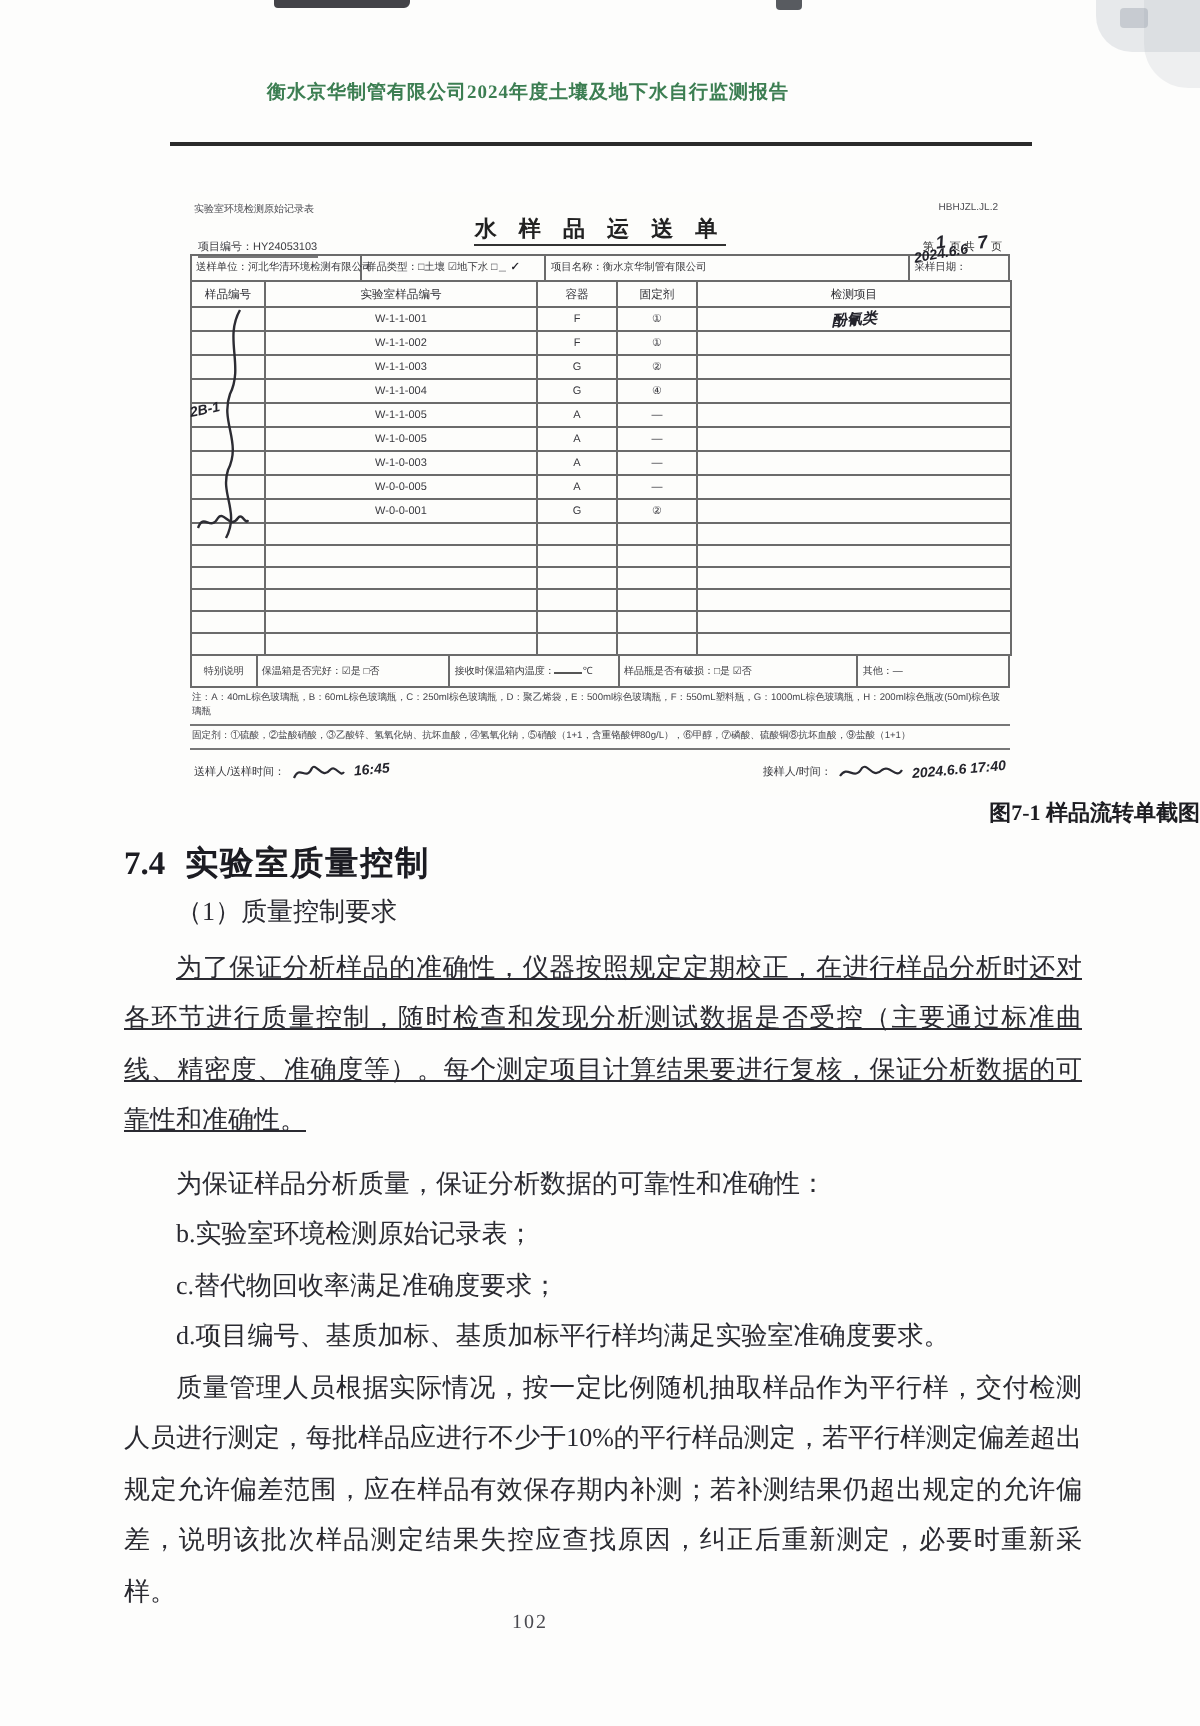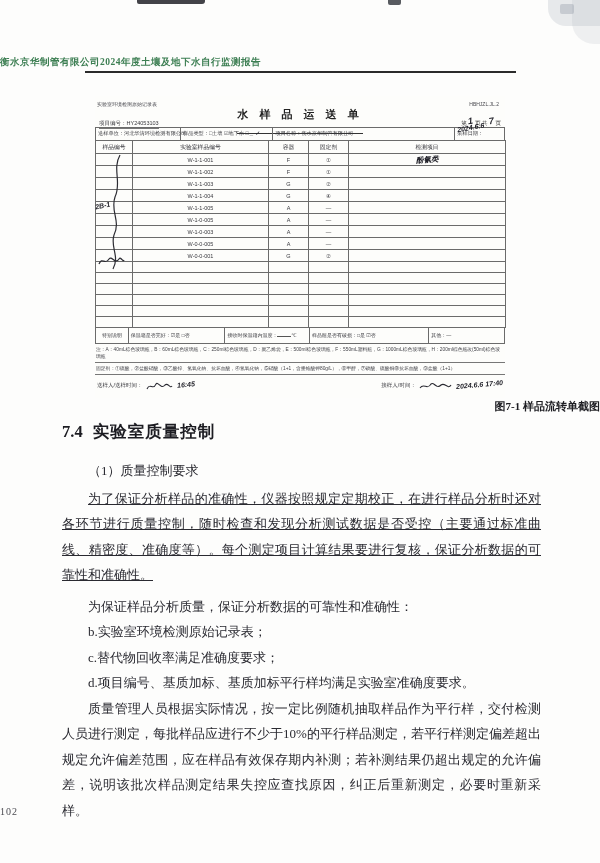--- a/index.html
+++ b/index.html
@@ -15,42 +15,42 @@
   
   .artifact { position:absolute; }
   .smudge1 { left:137px; top:0; width:68px; height:4px; background:#14141a; opacity:.8; border-radius:0 0 3px 2px; }
   .smudge2 { left:388px; top:0; width:13px; height:5px; background:#20242c; opacity:.75; border-radius:0 0 2px 2px; }
   .noise-tr1 { left:548px; top:0; width:52px; height:26px; background:#9aa3b1; opacity:.22; border-radius:0 0 0 18px; }
   .noise-tr2 { left:572px; top:0; width:28px; height:44px; background:#aab2bf; opacity:.18; border-radius:0 0 0 22px; }
   .noise-tr3 { left:560px; top:4px; width:14px; height:10px; background:#7d8794; opacity:.3; border-radius:2px; }
 
   
   .doc-header {
-    position:absolute; left:0; top:56px; width:528px;
-    text-align:left; font-size:9.5px; letter-spacing:.5px;
+    position:absolute; left:0; top:40px; width:528px;
+    text-align:center; font-size:9.5px; letter-spacing:.5px;
     color:#3c7e52; font-weight:bold;
   }
   .header-rule {
     position:absolute; left:85px; top:71px; width:431px; height:2px;
     background:#2b2b2b;
   }
 
   
   .form {
     position:absolute; left:95px; top:96px; width:410px; height:302px;
     font-family:"Liberation Sans", sans-serif; color:#3a3a3f;
     background:#fdfdfb;
   }
   .f-record { position:absolute; left:2px; top:5px; font-size:5px; color:#4a4a50; }
   .f-code   { position:absolute; right:6px; top:5px; font-size:5px; color:#4a4a50; }
   .f-title  {
     position:absolute; left:0; top:11px; width:100%; text-align:center;
     font-size:11px; font-weight:bold; letter-spacing:4px; color:#222;
   }
-  .f-title span { border-bottom:1px solid #333; padding-bottom:13px; }
+  .f-title span { border-bottom:1px solid #333; padding-bottom:1px; }
   .f-projline { position:absolute; left:4px; top:24px; font-size:5.5px; border-bottom:1px solid #777; padding-bottom:1px; }
   .f-pageline { position:absolute; right:4px; top:21px; font-size:5.5px; color:#333; }
   .hand {
     font-style:italic; font-weight:bold; color:#23232b;
     display:inline-block; transform:rotate(-5deg);
   }
   .pg-num { font-size:9px; transform:rotate(-8deg) translateY(-1px); }
 
   .f-body { position:absolute; left:0; top:31px; width:410px; }
 
@@ -94,31 +94,31 @@
   .brace-svg { position:absolute; left:12px; top:57px; }
   .margin-code { position:absolute; left:0px; top:106px; font-size:7px; transform:rotate(-12deg); }
   .margin-scribble { position:absolute; left:2px; top:158px; }
 
   
   .fig-caption {
     position:absolute; left:0; top:399px; width:600px; text-align:right;
     font-size:11px; font-weight:bold; color:#1d1d22;
   }
   .content { position:absolute; left:62px; top:421px; width:479px; }
-  .sec-heading { font-size:16.5px; font-weight:bold; color:#1c1c22; margin-bottom:15px; letter-spacing:1px; }
+  .sec-heading { font-size:16.5px; font-weight:bold; color:#1c1c22; letter-spacing:1px; }
   .sec-heading .num { margin-right:10px; letter-spacing:0; }
   .body-p {
     font-size:13px; line-height:25.5px; text-align:justify;
     text-indent:2em; color:#2a2a31;
   }
   .sub-item { margin-bottom:2px; }
   .gap-s { margin-bottom:6px;text-decoration:underline; }
 
   .page-num {
-    position:absolute; left:0; top:806px; width:530px; text-align:left;
+    position:absolute; left:0; top:806px; width:530px; text-align:center;
     font-size:10px; color:#4a4a50; letter-spacing:1px;
   }
 </style>
 </head>
 <body>
 
 <div class="artifact smudge1"></div>
 <div class="artifact smudge2"></div>
 <div class="artifact noise-tr1"></div>
 <div class="artifact noise-tr2"></div>

